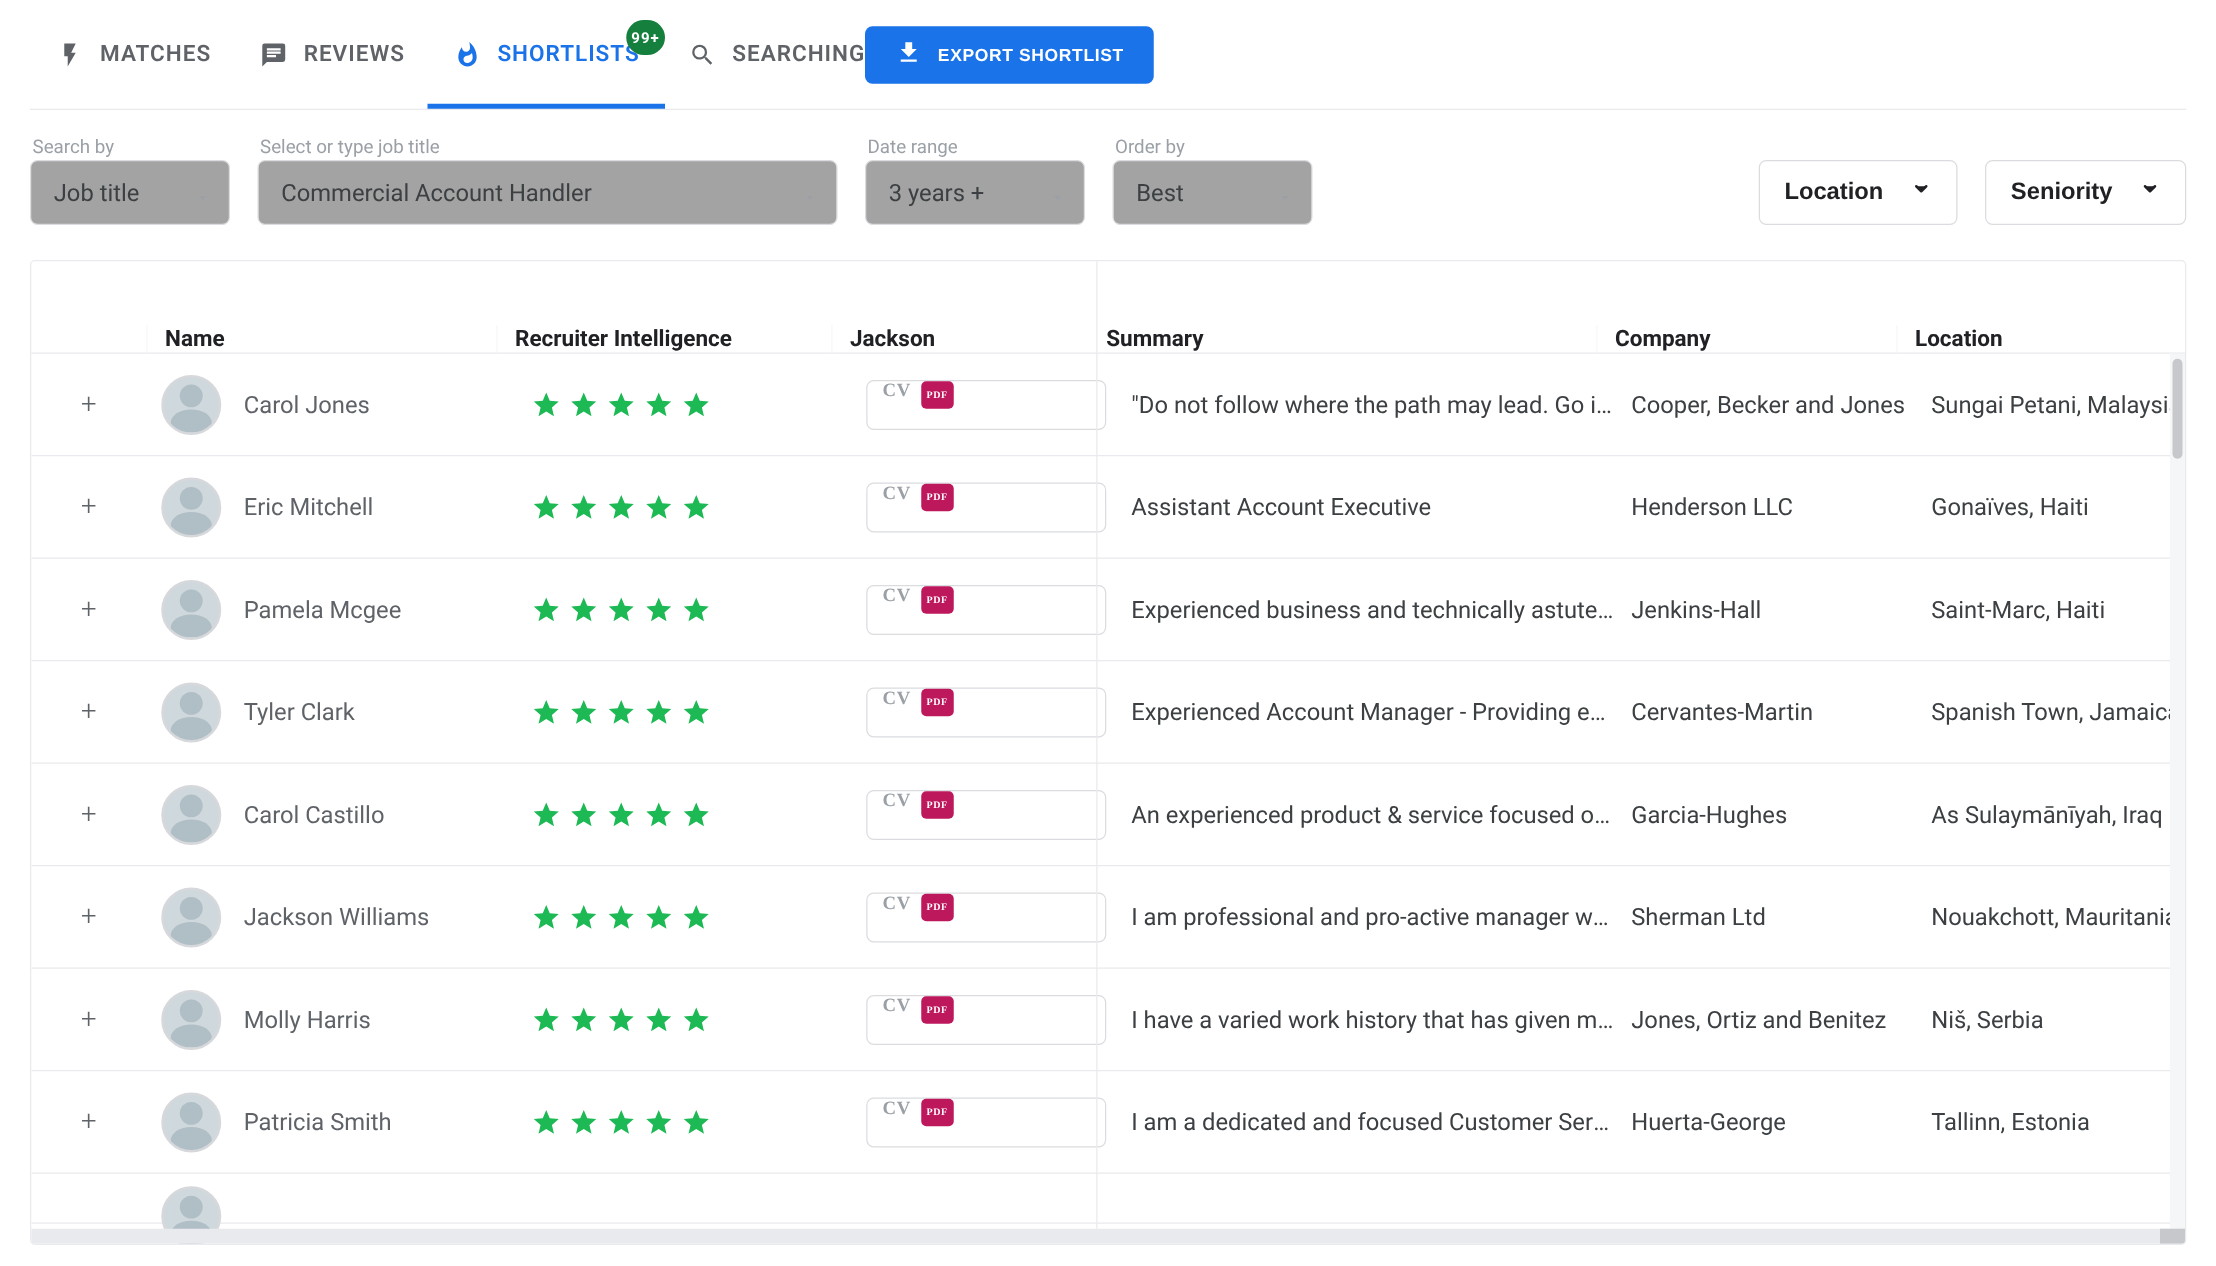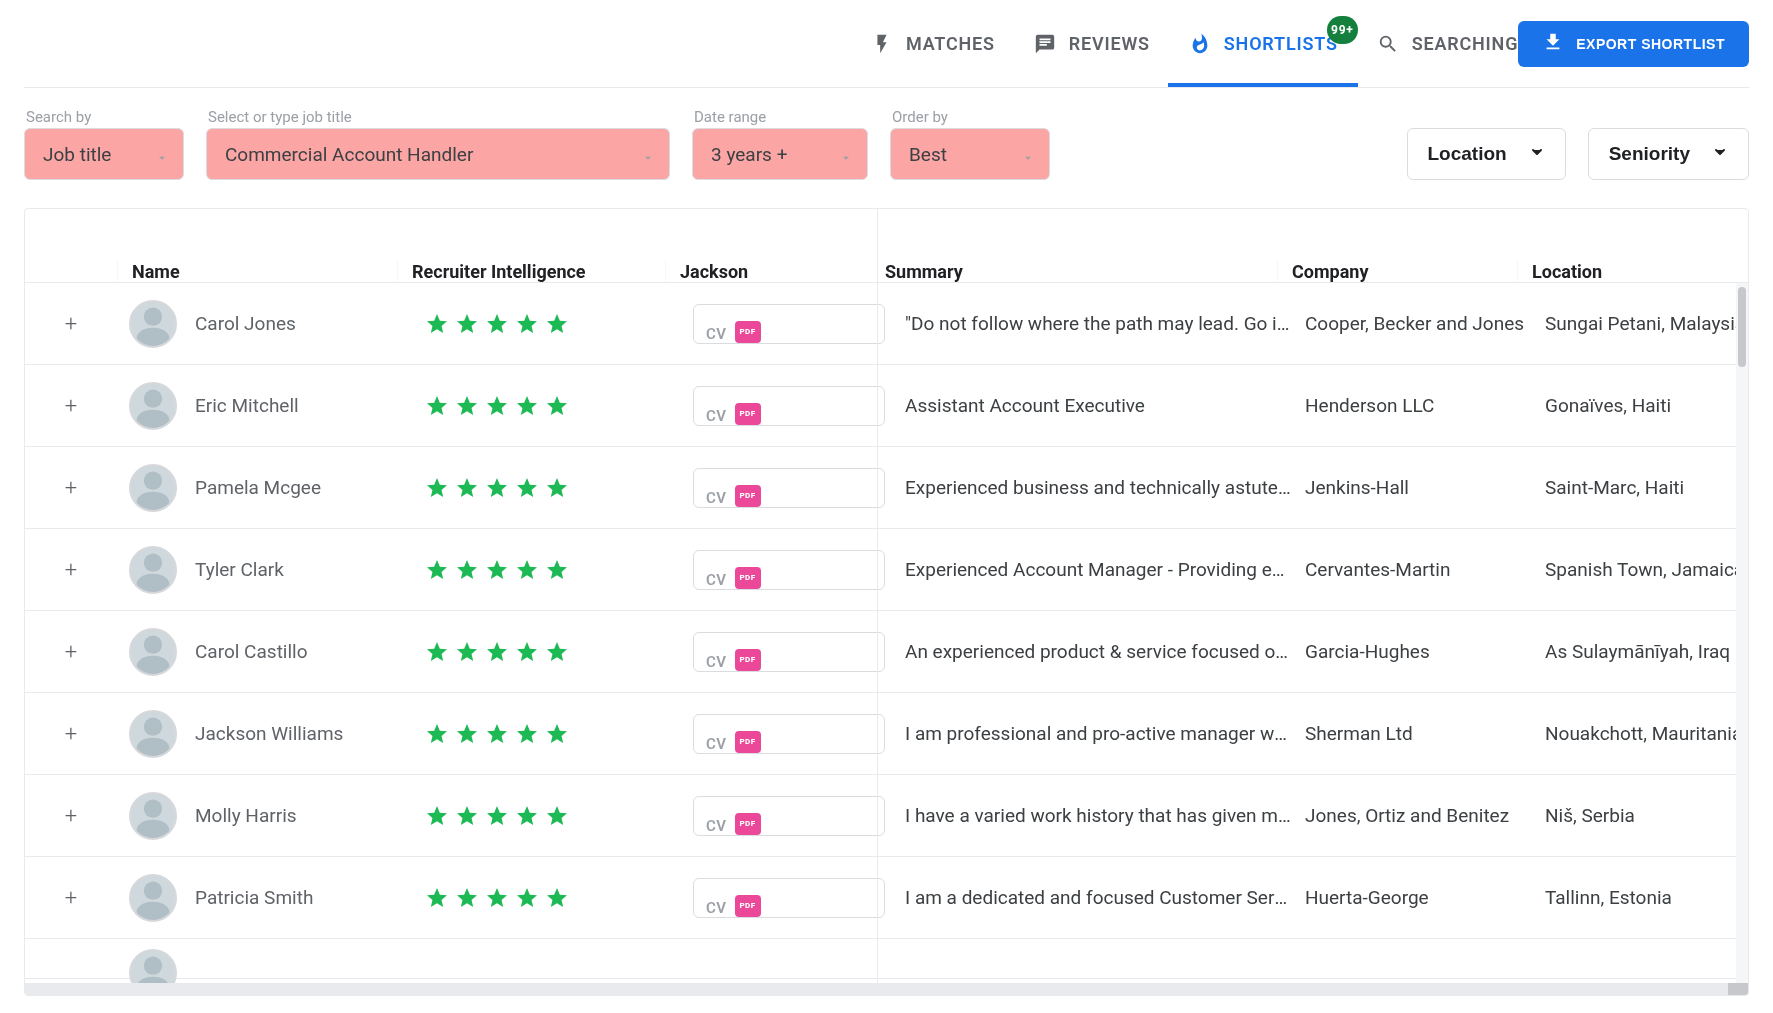--- a/index.html
+++ b/index.html
@@ -1,36 +1,36 @@
 <!DOCTYPE html>
 <html><head>
 <meta charset="utf-8">
 <style>
   * { box-sizing: border-box; margin: 0; padding: 0; }
   html, body { width: 1773px; height: 1013px; font-family: -apple-system, BlinkMacSystemFont, 'Segoe UI', Roboto, Arial, sans-serif; color: #202124; background: #fff; }
   .page { width: 1773px; padding: 0 24px; }
 
   
-  .nav-row { display: flex; align-items: center; justify-content: flex-end; height: 88px; border-bottom: 1px solid #e9eaed; }
+  .nav-row { display: flex; align-items: center; justify-content: flex-start; height: 88px; border-bottom: 1px solid #e9eaed; }
   .tabs { display: flex; align-items: stretch; height: 100%; gap: 38px; padding-left: 20px; }
   .tab { display: flex; align-items: center; gap: 12px; font-size: 18px; font-weight: 600; letter-spacing: .8px; color: #5f6368; cursor: pointer; position: relative; }
   .tab.active { color: #1a73e8; }
   .tab.active::after { content: ""; position: absolute; left: -20px; right: -20px; bottom: 0; height: 4px; background: #1a73e8; }
   .tab-icon { width: 24px; height: 24px; display: flex; align-items: center; justify-content: center; }
   .tab-icon svg { width: 22px; height: 22px; fill: currentColor; }
   .badge { position: absolute; top: 16px; right: -20px; min-width: 28px; height: 28px; border-radius: 14px; background: #15803d; color: #fff; font-size: 12px; font-weight: 700; display: flex; align-items: center; justify-content: center; padding: 0 4px; }
   .export-btn { display: flex; align-items: center; gap: 12px; background: #1a73e8; color: #fff; font-weight: 700; font-size: 14px; letter-spacing: .5px; padding: 0 24px; height: 46px; border-radius: 6px; cursor: pointer; border: none; }
   .export-btn svg { width: 22px; height: 22px; fill: #fff; }
 
   
   .filters-row { display: flex; align-items: flex-end; justify-content: space-between; padding: 20px 0 28px; }
   .filters-left { display: flex; align-items: flex-end; gap: 22px; }
   .field { display: flex; flex-direction: column; gap: 2px; }
   .field-label { font-size: 15px; color: #9aa0a6; padding-left: 2px; }
-  .dropdown { height: 52px; border: 1px solid #dadce0; border-radius: 6px; display: flex; align-items: center; justify-content: space-between; padding: 0 14px 0 18px; font-size: 19px; color: #3c4043; background: #fca5a5; cursor: pointer; }
+  .dropdown { height: 52px; border: 1px solid #dadce0; border-radius: 6px; display: flex; align-items: center; justify-content: space-between; padding: 0 14px 0 18px; font-size: 19px; color: #3c4043; background: #a3a3a3; cursor: pointer; }
   .dropdown.narrow { width: 160px; }
   .dropdown.jobtitle { width: 464px; }
   .dropdown.daterange { width: 176px; }
   .dropdown.orderby { width: 160px; }
   .chev { width: 14px; height: 14px; }
   .chev svg { width: 14px; height: 14px; fill: #9aa0a6; }
 
   .filters-right { display: flex; gap: 22px; }
   .pill-btn { height: 52px; border: 1px solid #dadce0; border-radius: 6px; display: flex; align-items: center; gap: 22px; padding: 0 20px; font-size: 19px; font-weight: 600; color: #202124; background: #fff; cursor: pointer; }
   .pill-btn svg { width: 16px; height: 16px; fill: #202124; stroke: #202124; }
@@ -52,22 +52,22 @@
 
   .tbody { overflow-y: auto; height: 714px; }
   .row { display: flex; align-items: center; height: 82px; border-bottom: 1px solid #e9eaed; font-size: 19px; color: #3c4043; }
   .expand-btn { width: 92px; display: flex; align-items: center; justify-content: center; color: #5f6368; font-size: 22px; font-weight: 300; cursor: pointer; }
   .avatar { width: 48px; height: 48px; border-radius: 50%; border: 2px solid #d6d8db; background: #cfd8dc; display: inline-block; overflow: hidden; margin-left: 12px; flex-shrink: 0; }
   .avatar svg { width: 100%; height: 100%; }
   .name-cell { display: flex; align-items: center; gap: 18px; width: 294px; color: #5f6368; padding-left: 0; }
   .stars { display: flex; gap: 6px; width: 268px; padding-left: 14px; }
   .star { width: 24px; height: 24px; }
   .star svg { width: 24px; height: 24px; fill: #1db954; }
-  .cv-btn { display: flex; align-items: flex-end; gap: 8px; border: 1px solid #dadce0; border-radius: 6px; height: 40px; padding: 0 12px; cursor: pointer; color: #9aa0a6; font-weight: 600; font-size: 15px; letter-spacing: .5px; }
-  .pdf-chip { width: 26px; height: 22px; background: #ec4899; border-radius: 4px; display: flex; align-items: center; justify-content: center; color: #fff; font-size: 8px; font-weight: 800; position: relative; }
+  .cv-btn { display: flex; align-items: flex-start; gap: 8px; border: 1px solid #dadce0; border-radius: 6px; height: 40px; padding: 0 12px; cursor: pointer; color: #9aa0a6; font-weight: 600; font-size: 15px; letter-spacing: .5px; font-family: Liberation Serif, serif; }
+  .pdf-chip { width: 26px; height: 22px; background: #be185d; border-radius: 4px; display: flex; align-items: center; justify-content: center; color: #fff; font-size: 8px; font-weight: 800; position: relative; }
   .pdf-chip::before { content: ""; position: absolute; left: -4px; top: 4px; width: 26px; height: 22px; border: 1px solid #d6d8db; border-radius: 4px; z-index: -1; }
   .resume-cell { width: 206px; padding-left: 14px; }
   .summary-cell { width: 406px; padding-left: 20px; white-space: nowrap; overflow: hidden; text-overflow: ellipsis; color: #3c4043; }
   .company-cell { width: 240px; padding-left: 14px; white-space: nowrap; overflow: hidden; text-overflow: ellipsis; }
   .location-cell { flex: 1; padding-left: 14px; white-space: nowrap; overflow: hidden; text-overflow: ellipsis; }
 
   
   .hscroll { position: absolute; left: 0; right: 0; bottom: 0; height: 12px; background: #e9eaed; }
   .hscroll .thumb-right { position: absolute; right: 0; top: 0; width: 20px; height: 12px; background: #c6c8cc; }
   .vscroll { position: absolute; right: 0; top: 74px; bottom: 12px; width: 12px; background: #f5f6f7; }

